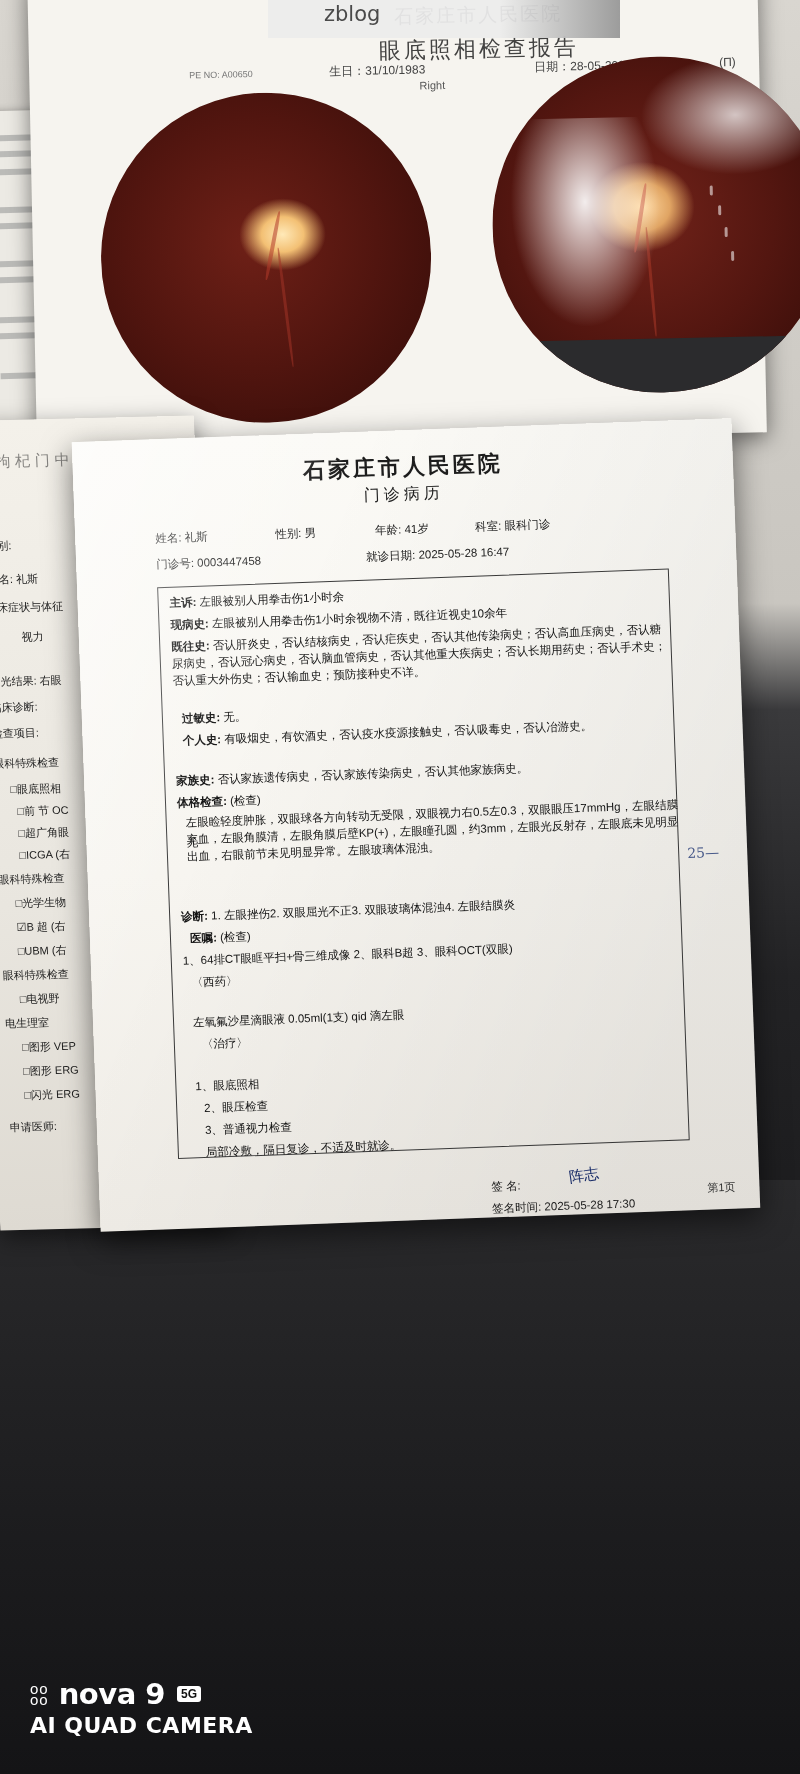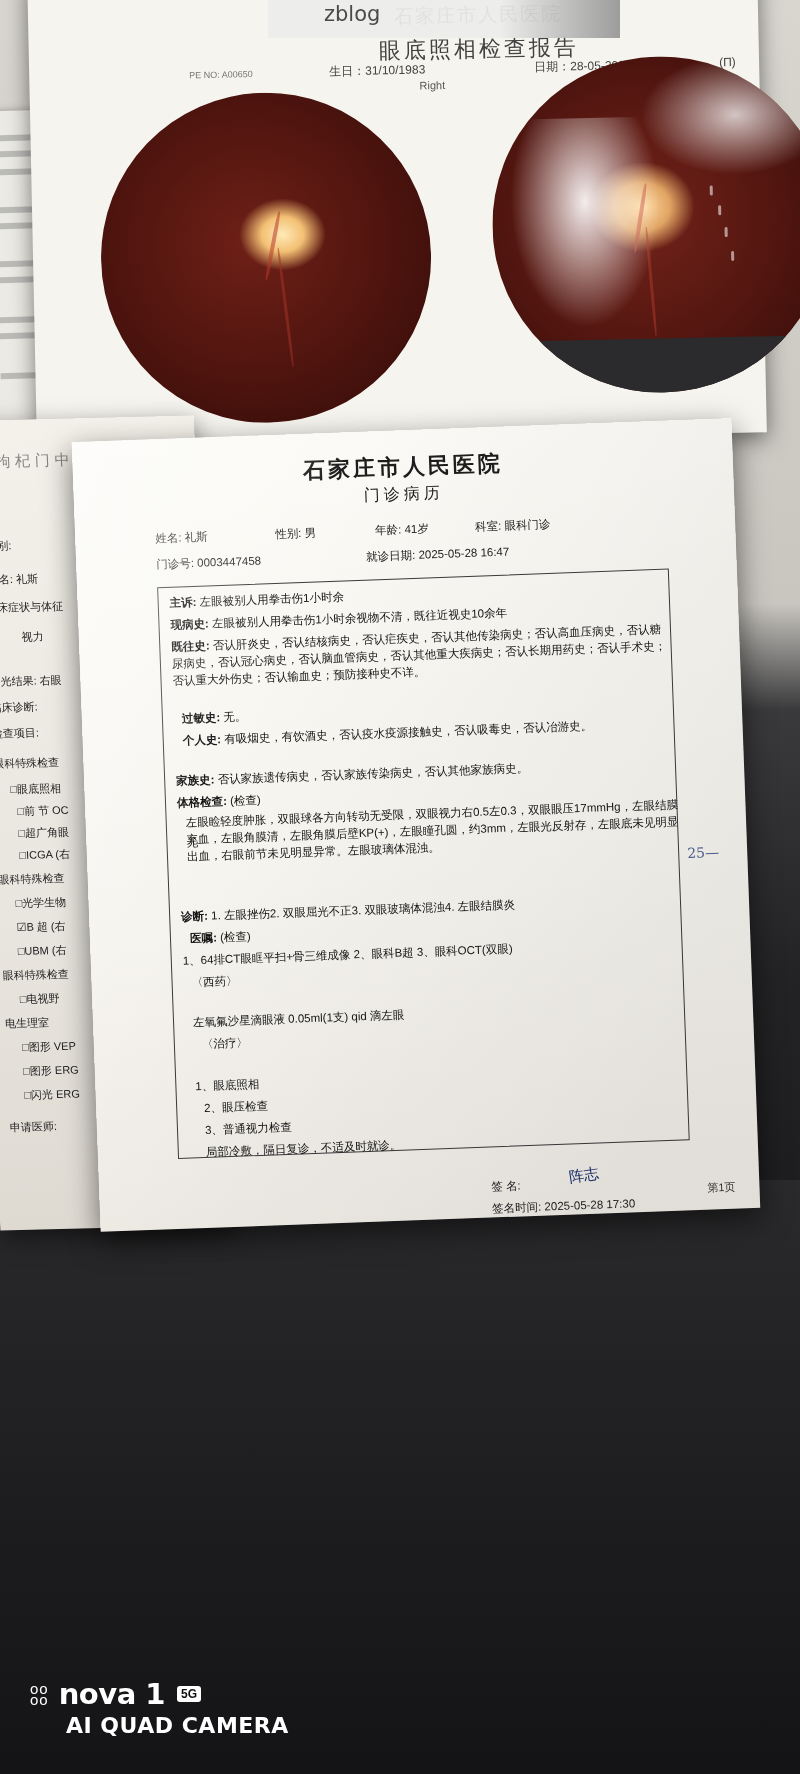--- a/index.html
+++ b/index.html
@@ -115,21 +115,21 @@
   
   .hand{position:absolute;color:#223a7a;font-family:"DejaVu Serif",serif;opacity:.8;}
 
   
   .wm{position:absolute;left:30px;bottom:36px;color:#fff;}
   .wm .l1{display:flex;align-items:center;gap:10px;}
   .wm .dots{display:inline-block;line-height:11px;font-size:15px;letter-spacing:1px;}
   .wm .nova{font-size:29px;font-weight:bold;letter-spacing:-.5px;font-family:"DejaVu Sans",sans-serif;}
   .wm .badge{display:inline-block;background:#fff;color:#111;font-size:12px;font-weight:bold;padding:1px 4px;border-radius:3px;margin-left:2px;}
   .wm .l2{display:flex;align-items:center;gap:10px;margin-top:2px;}
-  .wm .quad{font-size:22px;font-weight:bold;letter-spacing:.5px;font-family:"DejaVu Sans",sans-serif;margin-left:36px;}
+  .wm .quad{font-size:22px;font-weight:bold;letter-spacing:.5px;font-family:"DejaVu Sans",sans-serif;}
 </style>
 </head>
 <body>
 
 <div id="shot">
 
   <div class="desk"></div>
 
   <div class="paper p-left-strip">
     <div class="ln" style="top:24px;width:70px;"></div>
@@ -326,21 +326,21 @@
     <div class="rowline" style="left:392px;top:774px;">签名时间: 2025-05-28  17:30</div>
     <div class="pagenum">第1页</div>
 
     <div class="hand" style="left:600px;top:425px;font-size:14px;">25—</div>
     <div class="sheen"></div>
   </div>
 
   <div class="wm">
     <div class="l1">
       <span class="dots">oo<br>oo</span>
-      <span class="nova">nova 1</span>
+      <span class="nova">nova 9</span>
       <span class="badge">5G</span>
     </div>
     <div class="l2">
       <span class="quad">AI QUAD CAMERA</span>
     </div>
   </div>
 
 </div>
 
 </body></html>

